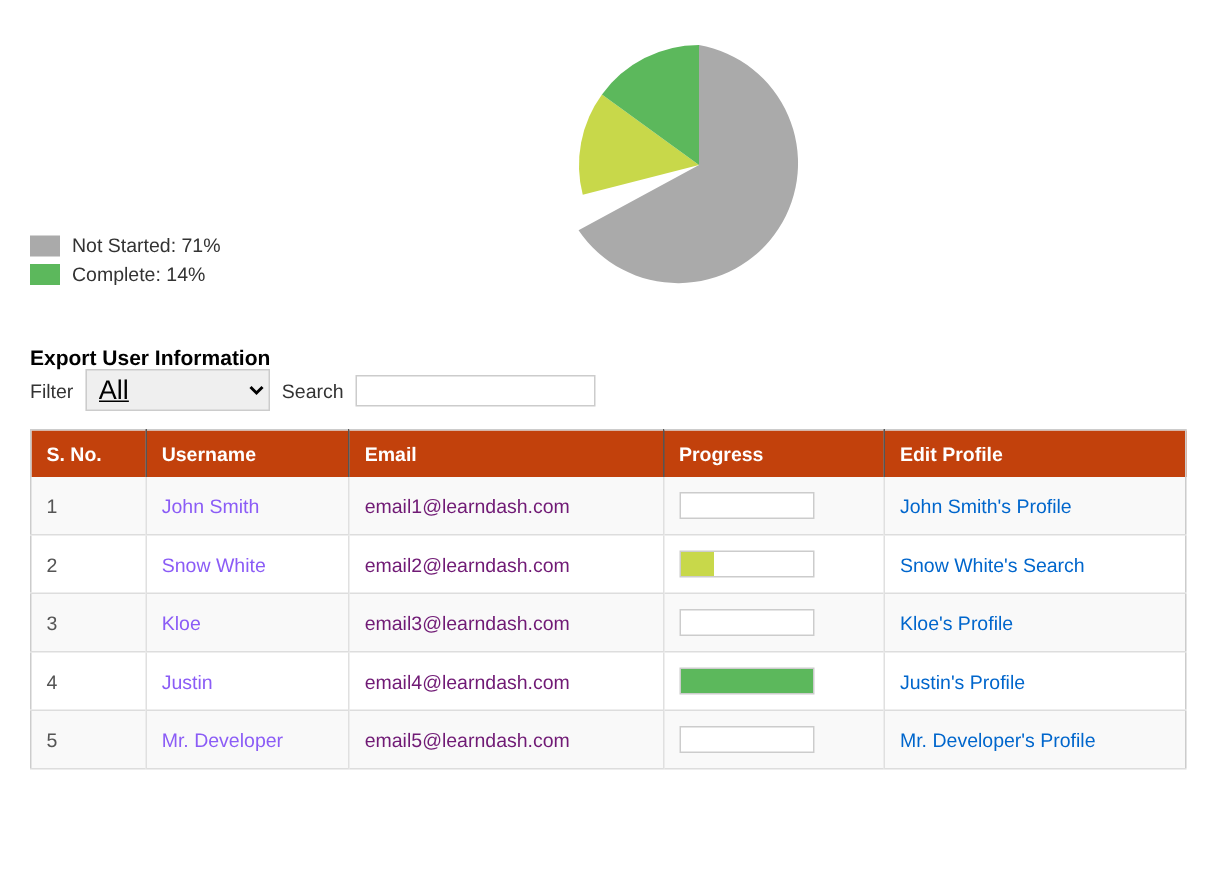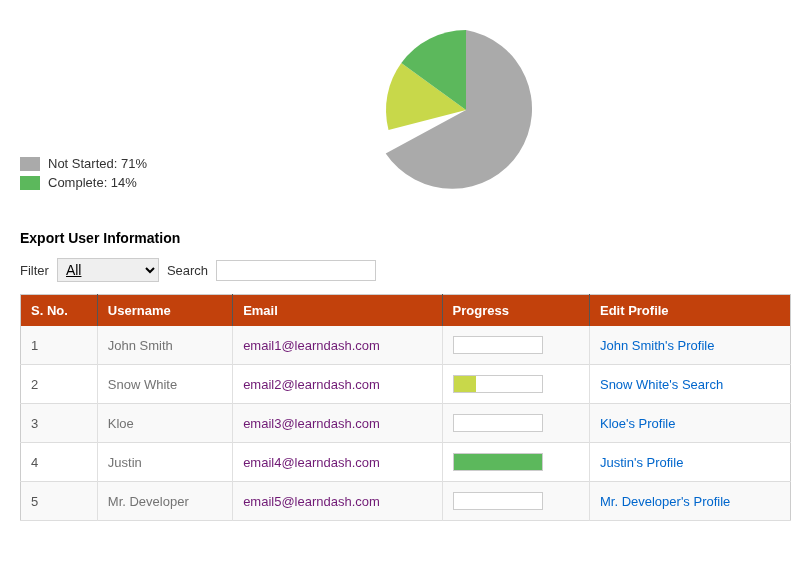--- a/index.html
+++ b/index.html
@@ -11,40 +11,40 @@
     .legend-item { display: flex; align-items: center; margin-bottom: 4px; }
     .legend-color { width: 20px; height: 14px; margin-right: 8px; flex-shrink: 0; }
     .legend-text { font-size: 13px; }
 
     
     .chart-section { display: flex; align-items: flex-end; margin-bottom: 30px; }
     .legend-section { min-width: 180px; padding-top: 10px; }
     .pie-container { flex: 1; display: flex; justify-content: center; align-items: center; padding-right: 60px; }
 
     
-    .export-title { font-size: 14px; font-weight: bold; color: #000; margin-bottom: 12px; }
+    .export-title { font-size: 14px; font-weight: bold; color: #000; }
 
     
     .filter-bar { display: flex; align-items: center; margin-bottom: 12px; gap: 8px; }
     .filter-bar label { font-size: 13px; }
-    .filter-select { font-size: 14px; padding: 2px 4px; border: 1px solid #ccc; text-decoration: underline; }
+    .filter-select { font-size: 18px; padding: 2px 4px; border: 1px solid #ccc; text-decoration: underline; }
     .search-input { font-size: 13px; padding: 2px 6px; border: 1px solid #ccc; width: 160px; }
 
     
     table { width: 100%; border-collapse: collapse; border: 1px solid #ccc; }
     thead tr { background: #c2410c; color: #fff; }
     thead th { padding: 8px 10px; text-align: left; font-size: 13px; font-weight: bold; border-right: 1px solid #555; }
     thead th:last-child { border-right: none; }
     tbody tr { border-bottom: 1px solid #ddd; }
     tbody tr:nth-child(odd) { background: #f9f9f9; }
     tbody tr:nth-child(even) { background: #fff; }
     tbody td { padding: 10px; font-size: 13px; border-right: 1px solid #e0e0e0; vertical-align: middle; }
     tbody td:last-child { border-right: none; }
     .sno { color: #555; }
-    .username { color: #737373; }
+    .username { color: #8b5cf6; }
     .email-link { color: #701a75; text-decoration: none; }
     .profile-link { color: #0066cc; text-decoration: none; }
 
     
     .progress-bar-wrap { width: 90px; height: 18px; border: 1px solid #ccc; background: #fff; }
     .progress-bar-fill { height: 100%; }
   </style>
 </head>
 <body>
 

